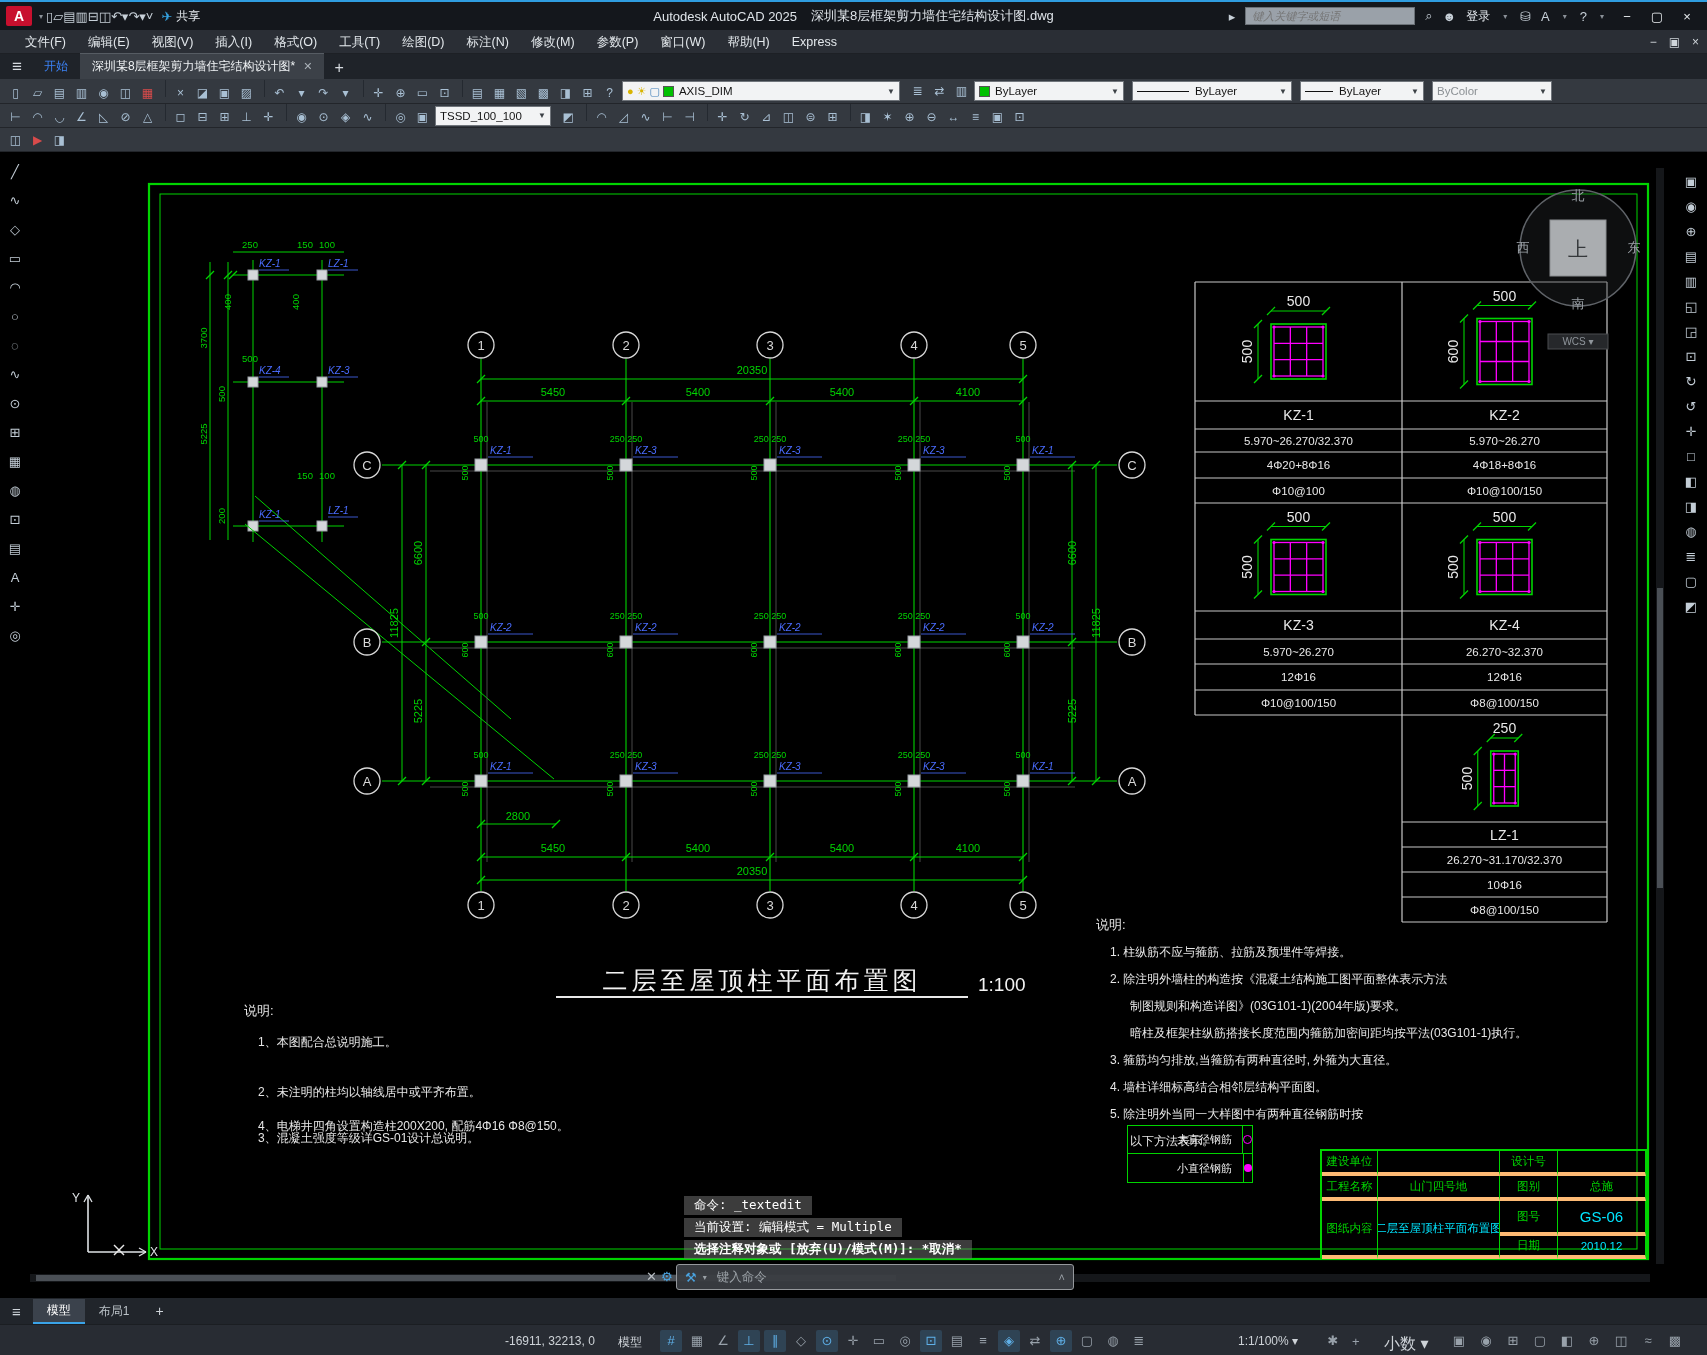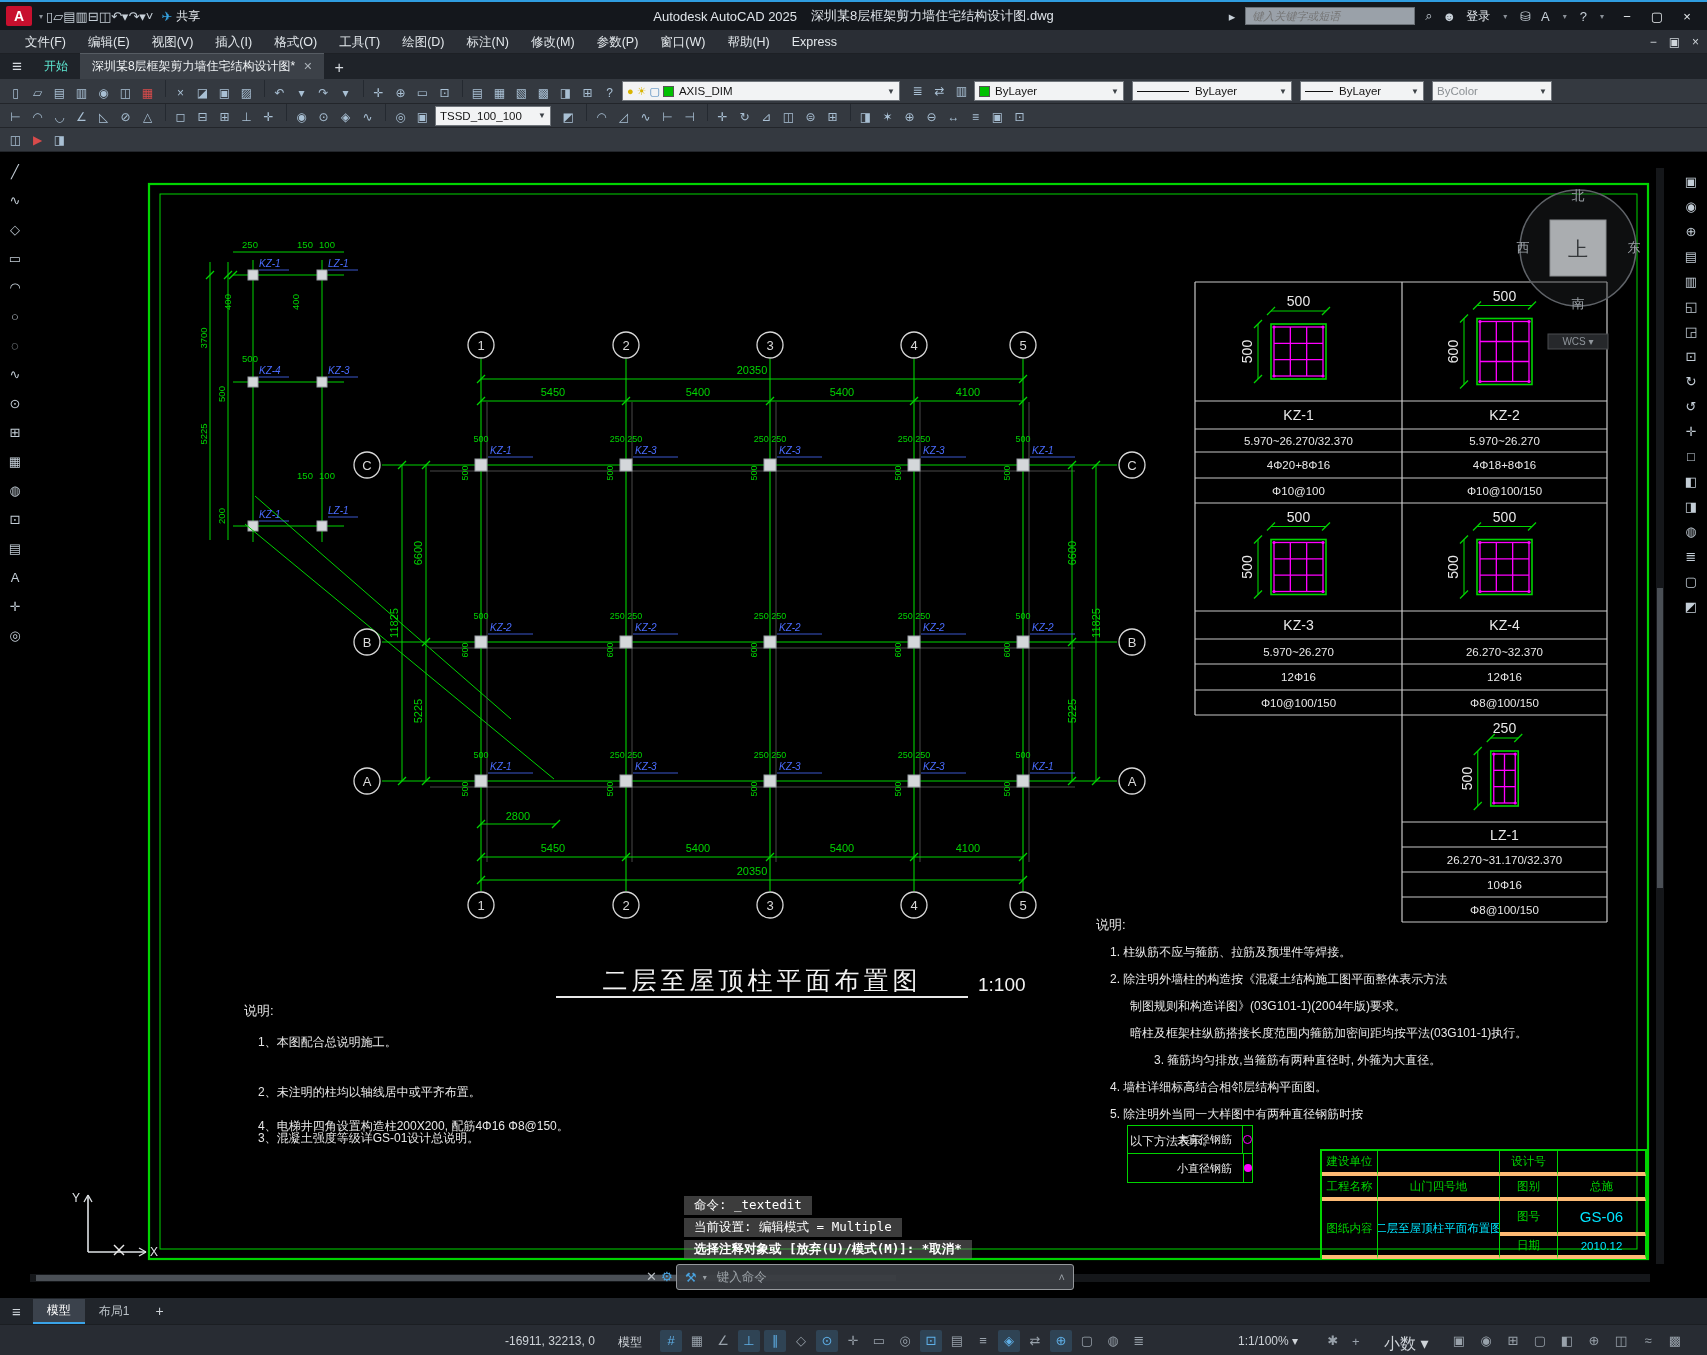--- a/index.html
+++ b/index.html
@@ -18,21 +18,21 @@
   .tbr-icon{color:#c7d0d8;font-size:13px;}
   .win-btn{color:#e8ecef;font-size:13px;width:20px;text-align:center;}
   
   #menubar{position:absolute;left:0;top:28px;width:1707px;height:24px;background:#2a2e35;border-bottom:1px solid #1d2025;display:flex;align-items:center;gap:0;padding-left:14px;}
   .menu-item{color:#e3e8ec;font-size:12.5px;padding:0 11px;line-height:24px;}
   #mdi-ctrls{position:absolute;right:8px;top:28px;height:24px;display:flex;gap:12px;align-items:center;}
   .mdi-btn{color:#cfd5da;font-size:12px;}
   
   #tabbar{position:absolute;left:0;top:52px;width:1707px;height:25px;background:#1f2329;display:flex;align-items:flex-end;}
   #hamburger{color:#d7dce1;font-size:17px;padding:0 10px 2px 12px;}
-  .ftab{font-size:12px;color:#5eead4;padding:4px 12px;}
+  .ftab{font-size:12px;color:#3b82f6;padding:4px 12px;}
   #doc-tab{background:#3c4148;color:#f0f3f5;display:flex;gap:8px;align-items:center;border-top:1px solid #565c63;}
   #doc-tab .close{color:#aab1b8;font-size:11px;}
   #new-tab{color:#d7dce1;font-size:16px;padding:0 10px 2px 10px;}
   
   .toolbar{position:absolute;left:0;width:1707px;background:#343940;border-bottom:1px solid #22252a;display:flex;align-items:center;padding-left:6px;}
   #tb1{top:77px;height:25px;}
   #tb2{top:102px;height:24px;}
   #tb3{top:126px;height:24px;width:1707px;}
   .chip{display:inline-block;width:19px;height:19px;line-height:19px;text-align:center;color:#a9c0d4;font-size:12px;margin:0 3px 0 0;}
   .chip.red{color:#d84b4b;}
@@ -635,21 +635,21 @@
         <div class="note-line" style="left: 258px; top: 910px; margin-top: 22px;">2、未注明的柱均以轴线居中或平齐布置。</div>
         <div class="note-line" style="left: 258px; top: 978px;">3、混凝土强度等级详GS-01设计总说明。</div>
         <div class="note-line" style="left: 258px; top: 966px;">4、电梯井四角设置构造柱200X200, 配筋4Φ16  Φ8@150。</div>
       </div>
     <div class="ov" id="notes-right-title">说明:</div>
     <div id="notes-right-items">
         <div class="note-line" style="left: 1110px; top: 792px;">1. 柱纵筋不应与箍筋、拉筋及预埋件等焊接。</div>
         <div class="note-line" style="left: 1110px; top: 819px;">2. 除注明外墙柱的构造按《混凝土结构施工图平面整体表示方法</div>
         <div class="note-line" style="left: 1130px; top: 846px;">制图规则和构造详图》(03G101-1)(2004年版)要求。</div>
         <div class="note-line" style="left: 1130px; top: 873px;">暗柱及框架柱纵筋搭接长度范围内箍筋加密间距均按平法(03G101-1)执行。</div>
-        <div class="note-line" style="left: 1110px; top: 900px; margin-left: 44px;">3. 箍筋均匀排放,当箍筋有两种直径时, 外箍为大直径。</div>
+        <div class="note-line" style="left: 1110px; top: 900px;">3. 箍筋均匀排放,当箍筋有两种直径时, 外箍为大直径。</div>
         <div class="note-line" style="left: 1110px; top: 927px;">4. 墙柱详细标高结合相邻层结构平面图。</div>
         <div class="note-line" style="left: 1110px; top: 954px;">5. 除注明外当同一大样图中有两种直径钢筋时按</div>
         <div class="note-line" style="left: 1130px; top: 981px;">以下方法表示。</div>
       </div>
 
     <div class="ov" id="legend">
         <div class="row">
           <div class="lab">大直径钢筋</div>
           <div class="sym">
             <div class="sym-hollow"></div>

